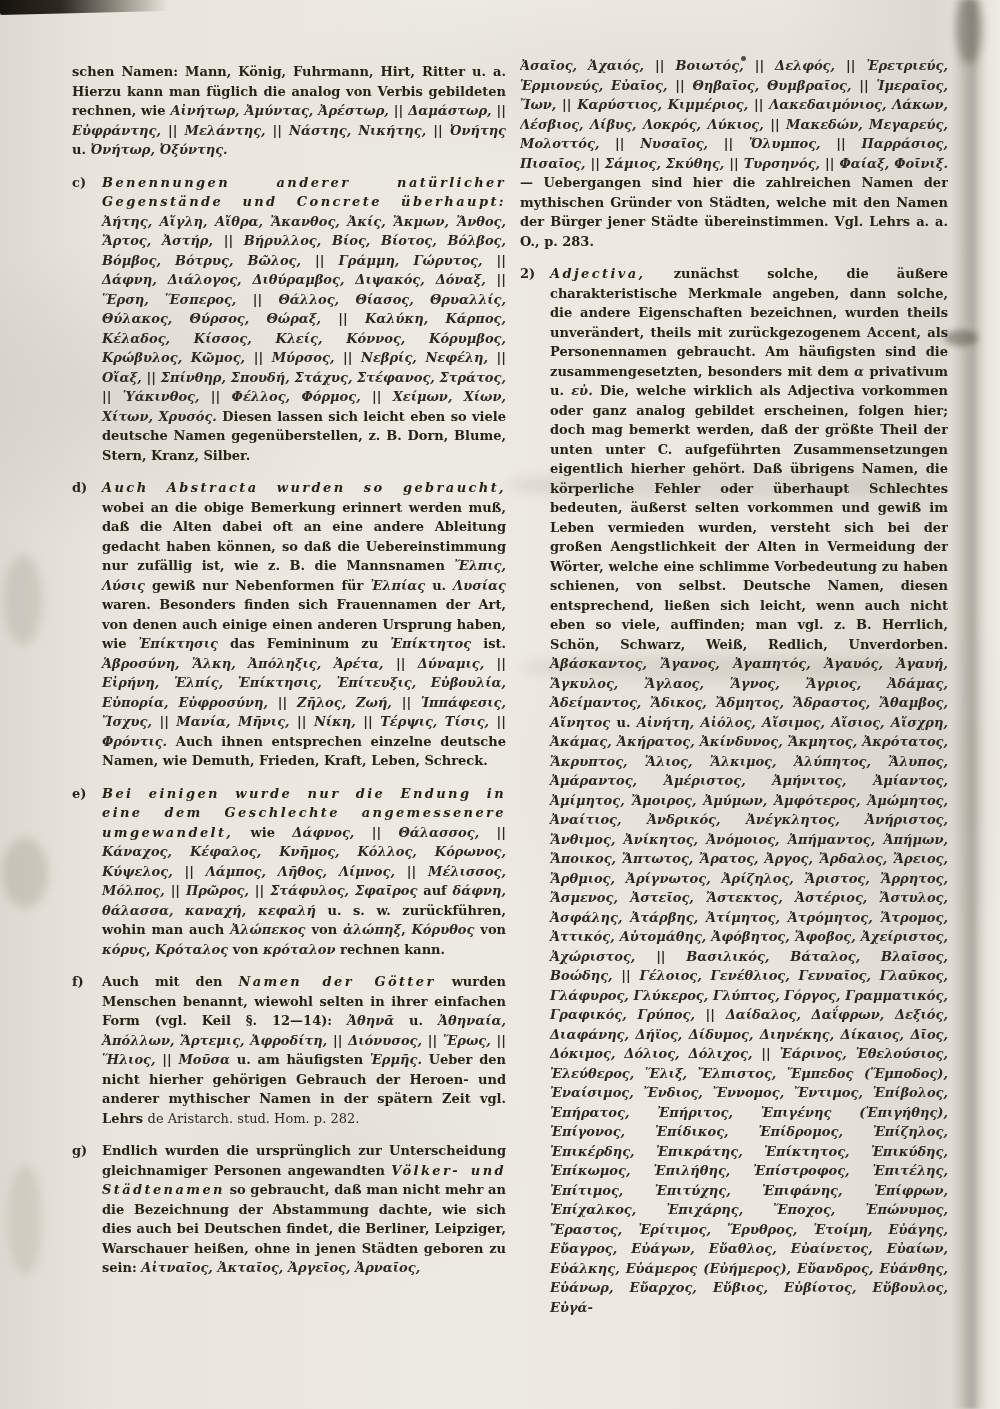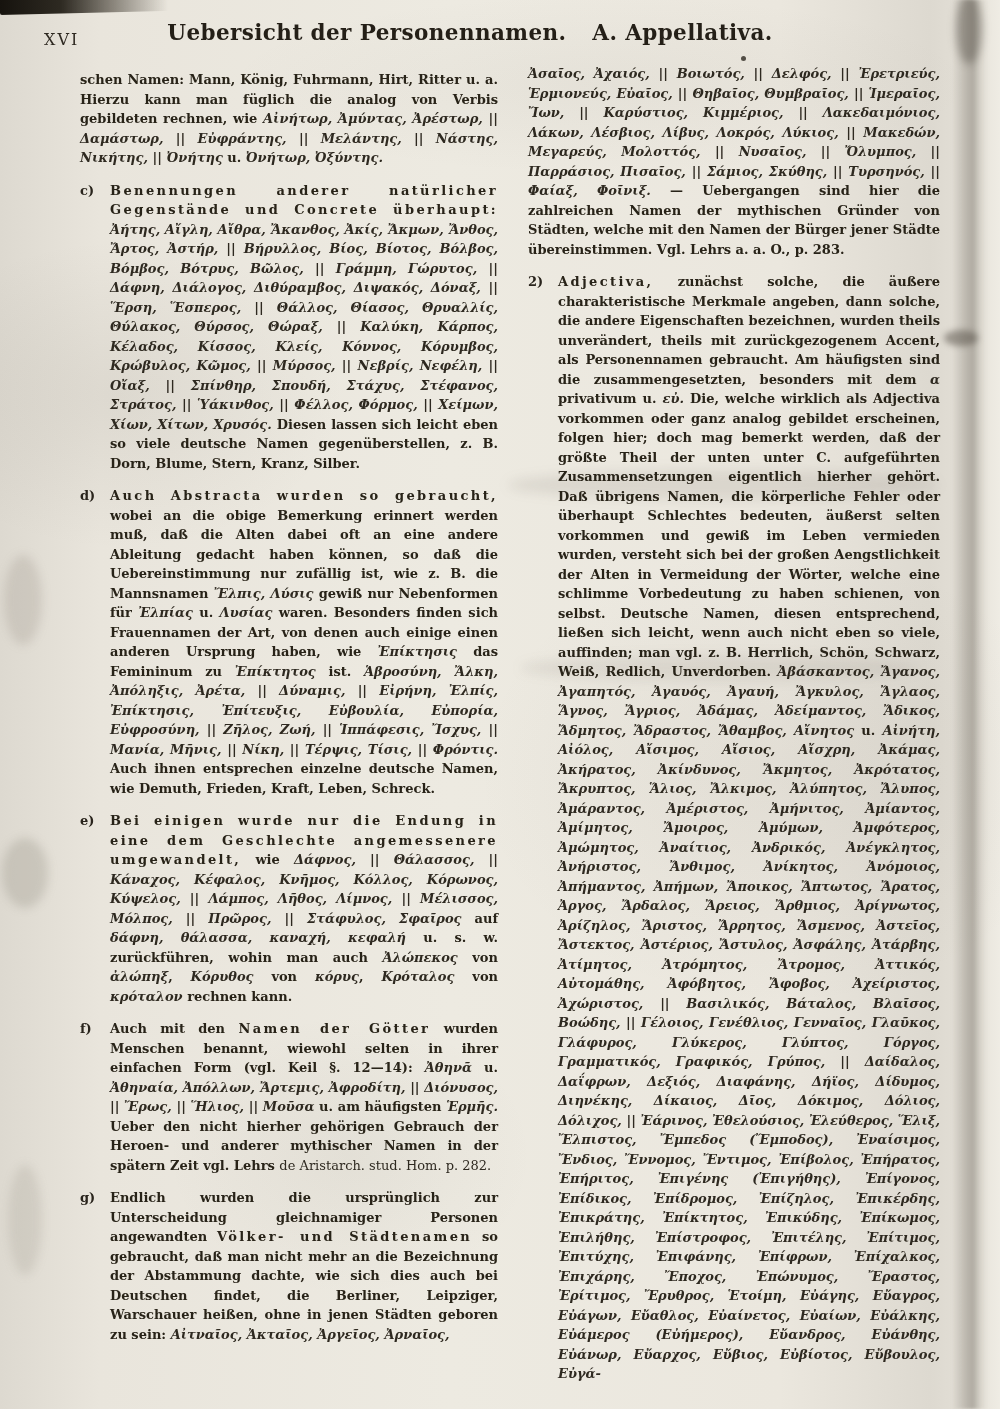--- a/index.html
+++ b/index.html
@@ -61,54 +61,47 @@
     position:absolute;left:0;top:4px;width:940px;text-align:center;
     font-size:21.5px;font-weight:700;color:#241f17;letter-spacing:.4px;
   }
   .page-title .sect{padding-left:18px;}
 
   
   .col{position:absolute;text-align:justify;font-size:13px;line-height:19.5px;}
   .col-left{left:72px;top:62px;width:434px;height:1347px;overflow:hidden;}
   .col-right{left:520px;top:56px;width:428px;height:1353px;overflow:hidden;}
 
-  .para{margin:8px;}
+  .para{margin:0;}
   .para + .para{margin-top:13px;}
   .para.labeled{padding-left:30px;}
   .plabel{
     display:inline-block;width:30px;margin-left:-30px;
     font-weight:700;color:#29241c;
   }
   .seg-de{font-weight:700;color:#282318;}
-  .seg-sp{font-weight:700;color:#282318;letter-spacing:2.4px;word-spacing:2px;}
+  .seg-sp{font-weight:700;color:#282318;letter-spacing:2.4px;word-spacing:2px;font-style:italic;}
   .seg-gr{font-style:italic;font-weight:700;color:#2e2920;}
   .seg-ro{font-weight:400;color:#2e2920;}
 </style>
 </head>
 <body>
 
 <div class="page">
   <div class="corner-mark"></div>
   <div class="gutter-shadow"></div>
   <div class="gutter-knot"></div>
   <div class="gutter-top"></div>
   <div class="title-dot"></div>
   <div class="smudge s1"></div>
   <div class="smudge s2"></div>
   <div class="smudge s3"></div>
   <div class="smudge s4"></div>
   <div class="smudge s5"></div>
 
-  <div class="header-row">
-    <div class="page-number">XVI</div>
-    <div class="page-title">
-      <span>Uebersicht der Personennamen.</span>
-      <span class="sect">A. Appellativa.</span>
-    </div>
-  </div>
 
   <div class="col col-left">
       <div class="para cont"><span class="seg-de">schen Namen: Mann, König, Fuhrmann, Hirt, Ritter u. a. Hierzu kann man füglich die analog von Verbis gebildeten rechnen, wie </span><span class="seg-gr">Αἰνήτωρ, Ἀμύντας, Ἀρέστωρ, || Δαμάστωρ, || Εὐφράντης, || Μελάντης, || Νάστης, Νικήτης, || Ὀνήτης</span><span class="seg-de"> u. </span><span class="seg-gr">Ὀνήτωρ, Ὀξύντης.</span></div>
       <div class="para labeled"><span class="plabel">c)</span><span class="seg-sp">Benennungen anderer natürlicher Gegenstände und Concrete überhaupt:</span><span class="seg-gr"> Ἀήτης, Αἴγλη, Αἴθρα, Ἄκανθος, Ἀκίς, Ἄκμων, Ἄνθος, Ἄρτος, Ἀστήρ, || Βήρυλλος, Βίος, Βίοτος, Βόλβος, Βόμβος, Βότρυς, Βῶλος, || Γράμμη, Γώρυτος, || Δάφνη, Διάλογος, Διθύραμβος, Διψακός, Δόναξ, || Ἕρση, Ἕσπερος, || Θάλλος, Θίασος, Θρυαλλίς, Θύλακος, Θύρσος, Θώραξ, || Καλύκη, Κάρπος, Κέλαδος, Κίσσος, Κλείς, Κόννος, Κόρυμβος, Κρώβυλος, Κῶμος, || Μύρσος, || Νεβρίς, Νεφέλη, || Οἴαξ, || Σπίνθηρ, Σπουδή, Στάχυς, Στέφανος, Στράτος, || Ὑάκινθος, || Φέλλος, Φόρμος, || Χείμων, Χίων, Χίτων, Χρυσός.</span><span class="seg-de"> Diesen lassen sich leicht eben so viele deutsche Namen gegenüberstellen, z. B. Dorn, Blume, Stern, Kranz, Silber.</span></div>
       <div class="para labeled"><span class="plabel">d)</span><span class="seg-sp">Auch Abstracta wurden so gebraucht,</span><span class="seg-de"> wobei an die obige Bemerkung erinnert werden muß, daß die Alten dabei oft an eine andere Ableitung gedacht haben können, so daß die Uebereinstimmung nur zufällig ist, wie z. B. die Mannsnamen </span><span class="seg-gr">Ἔλπις, Λύσις</span><span class="seg-de"> gewiß nur Nebenformen für </span><span class="seg-gr">Ἐλπίας</span><span class="seg-de"> u. </span><span class="seg-gr">Λυσίας</span><span class="seg-de"> waren. Besonders finden sich Frauennamen der Art, von denen auch einige einen anderen Ursprung haben, wie </span><span class="seg-gr">Ἐπίκτησις</span><span class="seg-de"> das Femininum zu </span><span class="seg-gr">Ἐπίκτητος</span><span class="seg-de"> ist. </span><span class="seg-gr">Ἁβροσύνη, Ἄλκη, Ἀπόληξις, Ἀρέτα, || Δύναμις, || Εἰρήνη, Ἐλπίς, Ἐπίκτησις, Ἐπίτευξις, Εὐβουλία, Εὐπορία, Εὐφροσύνη, || Ζῆλος, Ζωή, || Ἱππάφεσις, Ἴσχυς, || Μανία, Μῆνις, || Νίκη, || Τέρψις, Τίσις, || Φρόντις.</span><span class="seg-de"> Auch ihnen entsprechen einzelne deutsche Namen, wie Demuth, Frieden, Kraft, Leben, Schreck.</span></div>
       <div class="para labeled"><span class="plabel">e)</span><span class="seg-sp">Bei einigen wurde nur die Endung in eine dem Geschlechte angemessenere umgewandelt,</span><span class="seg-de"> wie </span><span class="seg-gr">Δάφνος, || Θάλασσος, || Κάναχος, Κέφαλος, Κνῆμος, Κόλλος, Κόρωνος, Κύψελος, || Λάμπος, Λῆθος, Λίμνος, || Μέλισσος, Μόλπος, || Πρῶρος, || Στάφυλος, Σφαῖρος</span><span class="seg-de"> auf </span><span class="seg-gr">δάφνη, θάλασσα, καναχή, κεφαλή</span><span class="seg-de"> u. s. w. zurückführen, wohin man auch </span><span class="seg-gr">Ἀλώπεκος</span><span class="seg-de"> von </span><span class="seg-gr">ἀλώπηξ</span><span class="seg-de">, </span><span class="seg-gr">Κόρυθος</span><span class="seg-de"> von </span><span class="seg-gr">κόρυς</span><span class="seg-de">, </span><span class="seg-gr">Κρόταλος</span><span class="seg-de"> von </span><span class="seg-gr">κρόταλον</span><span class="seg-de"> rechnen kann.</span></div>
       <div class="para labeled"><span class="plabel">f)</span><span class="seg-de">Auch mit den </span><span class="seg-sp">Namen der Götter</span><span class="seg-de"> wurden Menschen benannt, wiewohl selten in ihrer einfachen Form (vgl. Keil §. 12—14): </span><span class="seg-gr">Ἀθηνᾶ</span><span class="seg-de"> u. </span><span class="seg-gr">Ἀθηναία, Ἀπόλλων, Ἄρτεμις, Ἀφροδίτη, || Διόνυσος, || Ἔρως, || Ἥλιος, || Μοῦσα</span><span class="seg-de"> u. am häufigsten </span><span class="seg-gr">Ἑρμῆς.</span><span class="seg-de"> Ueber den nicht hierher gehörigen Gebrauch der Heroen- und anderer mythischer Namen in der spätern Zeit vgl. Lehrs </span><span class="seg-ro">de Aristarch. stud. Hom. p. 282.</span></div>
       <div class="para labeled"><span class="plabel">g)</span><span class="seg-de">Endlich wurden die ursprünglich zur Unterscheidung gleichnamiger Personen angewandten </span><span class="seg-sp">Völker- und Städtenamen</span><span class="seg-de"> so gebraucht, daß man nicht mehr an die Bezeichnung der Abstammung dachte, wie sich dies auch bei Deutschen findet, die Berliner, Leipziger, Warschauer heißen, ohne in jenen Städten geboren zu sein: </span><span class="seg-gr">Αἰτναῖος, Ἀκταῖος, Ἀργεῖος, Ἀρναῖος,</span></div>
     </div>
   <div class="col col-right">

